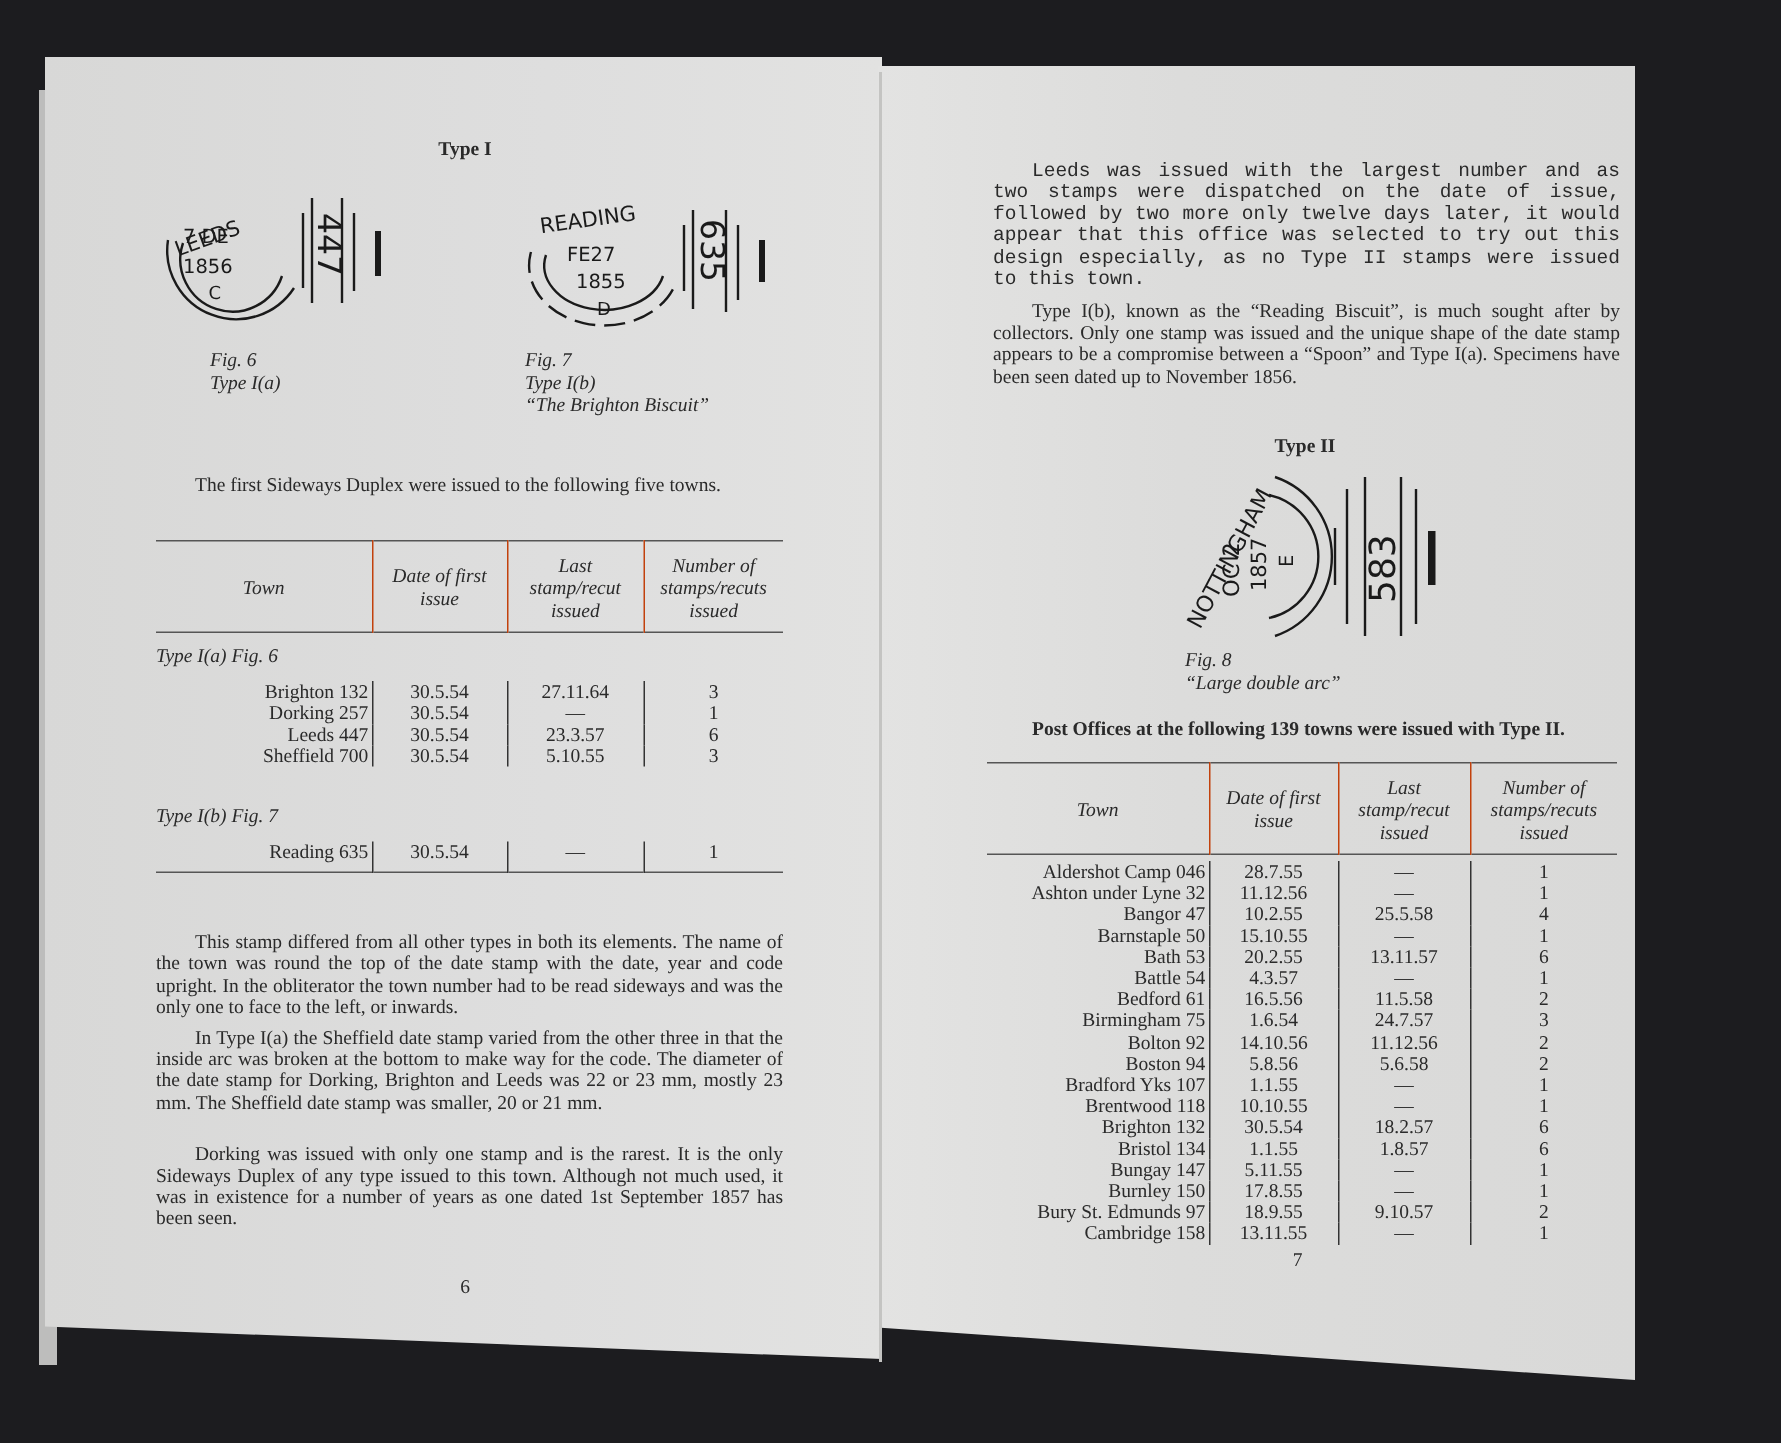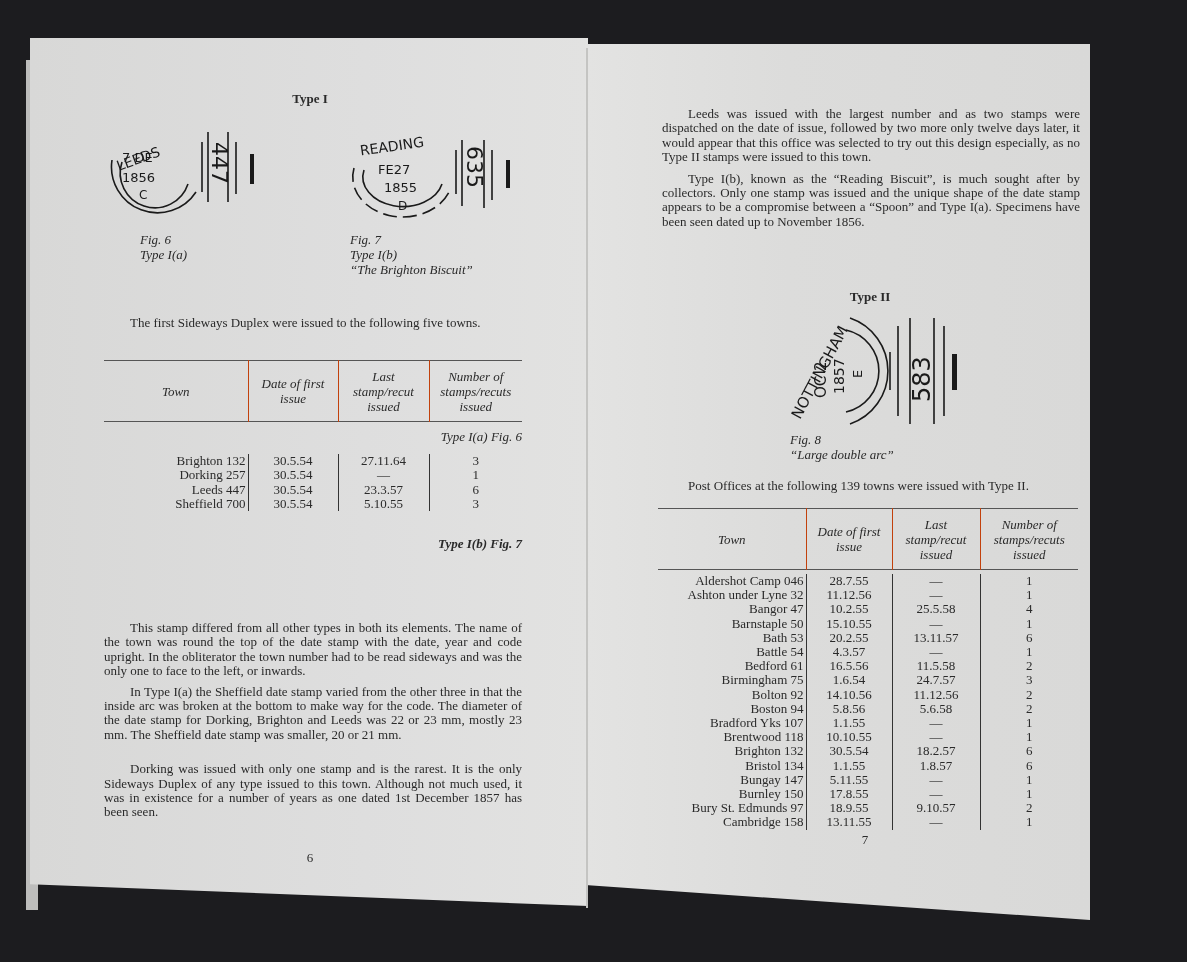--- a/index.html
+++ b/index.html
@@ -46,21 +46,21 @@
   table.stamps th {
     font-weight:normal; font-style:italic; line-height:15px; padding:4px 2px;
     text-align:center; vertical-align:middle;
     border-left:1px solid #c2410c;
   }
   table.stamps th:first-child { border-left:none; }
   table.stamps thead tr { border-top:1px solid #555; border-bottom:1px solid #555; }
   table.stamps td { padding:0 2px; line-height:14.2px; text-align:center; border-left:1.5px solid #333; }
   table.stamps td:first-child { text-align:right; border-left:none; }
   table.stamps tr.section td {
-    border-left:none; font-style:italic; text-align:right; padding:8px 0 10px 0;
+    border-left:none; font-style:italic; text-align:left; padding:8px 0 10px 0;
   }
   table.stamps tr.spacer td { border-left:none; height:12px; }
 
   .stamp svg { display:block; }
 </style>
 </head>
 <body>
 
 <div class="page-left-edge"></div>
 <div class="page page-left"></div>
@@ -156,36 +156,42 @@
         <td>23.3.57</td>
         <td>6</td>
       </tr>
       <tr>
         <td>Sheffield 700</td>
         <td>30.5.54</td>
         <td>5.10.55</td>
         <td>3</td>
       </tr>
       <tr class="section">
-          <td colspan="4" style="padding-top:26px;font-weight:bold;">Type I(b)   Fig. 7</td>
-        </tr>
+          <td colspan="4" style="padding-top:26px;">Type I(b)   Fig. 7</td>
+        </tr>
+      <tr style="border-bottom:1px solid #555;">
+        <td style="padding-bottom:6px;">Reading 635</td>
+        <td style="padding-bottom:6px;">30.5.54</td>
+        <td style="padding-bottom:6px;">—</td>
+        <td style="padding-bottom:6px;">1</td>
+      </tr>
     </tbody>
   </table>
 </div>
 
 <div class="abs" style="left:104px; top:621px; width:418px;">
   <div class="para" style="margin-bottom:6px;"><span class="indent"></span><span>This stamp differed from all other types in both its elements. The name of the town was round the top of the date stamp with the date, year and code upright. In the obliterator the town number had to be read sideways and was the only one to face to the left, or inwards.</span></div>
   <div class="para" style="margin-bottom:20px;"><span class="indent"></span><span>In Type I(a) the Sheffield date stamp varied from the other three in that the inside arc was broken at the bottom to make way for the code. The diameter of the date stamp for Dorking, Brighton and Leeds was 22 or 23 mm, mostly 23 mm. The Sheffield date stamp was smaller, 20 or 21 mm.</span></div>
-  <div class="para"><span class="indent"></span><span>Dorking was issued with only one stamp and is the rarest. It is the only Sideways Duplex of any type issued to this town. Although not much used, it was in existence for a number of years as one dated 1st December 1857 has been seen.</span></div>
+  <div class="para"><span class="indent"></span><span>Dorking was issued with only one stamp and is the rarest. It is the only Sideways Duplex of any type issued to this town. Although not much used, it was in existence for a number of years as one dated 1st September 1857 has been seen.</span></div>
 </div>
 
 <div class="abs page-num center" style="left:290px; top:850px; width:40px;">6</div>
 
 <div class="abs" style="left:662px; top:107px; width:418px;">
-  <div class="para" style="margin-bottom:7px;"><span class="indent"></span><span>Leeds was issued with the largest number and as two stamps were dispatched on the date of issue, followed by two more only twelve days later, it would appear that this office was selected to try out this design especially, as no Type II stamps were issued to this town.</span></div>
+  <div class="para" style="margin-bottom:7px;font-family:Liberation Mono, monospace;"><span class="indent"></span><span>Leeds was issued with the largest number and as two stamps were dispatched on the date of issue, followed by two more only twelve days later, it would appear that this office was selected to try out this design especially, as no Type II stamps were issued to this town.</span></div>
   <div class="para"><span class="indent"></span><span>Type I(b), known as the “Reading Biscuit”, is much sought after by collectors. Only one stamp was issued and the unique shape of the date stamp appears to be a compromise between a “Spoon” and Type I(a). Specimens have been seen dated up to November 1856.</span></div>
 </div>
 
 <div class="abs heading-bold center" style="left:810px; top:289px; width:120px;">Type II</div>
 
 <div class="abs stamp" style="left:778px; top:312px;">
   <svg width="190" height="120" viewBox="0 0 190 120">
     <g fill="none" stroke="#1a1a1a" stroke-width="1.6">
       <path d="M72 6 A56 56 0 0 1 72 112"></path>
       <path d="M68 18 A42 42 0 0 1 68 100"></path>
@@ -201,21 +207,21 @@
     <text x="0" y="0" font-family="DejaVu Sans, sans-serif" font-size="14" fill="#1a1a1a" transform="translate(66 82) rotate(-90)">1857</text>
     <text x="0" y="0" font-family="DejaVu Sans, sans-serif" font-size="13" fill="#1a1a1a" transform="translate(84 66) rotate(-90)">E</text>
     <text x="0" y="0" font-family="DejaVu Sans, sans-serif" font-size="24" fill="#1a1a1a" transform="translate(152 90) rotate(-90)">583</text>
   </svg>
 </div>
 <div class="abs caption" style="left:790px; top:432px; width:160px;">
   <div>Fig. 8</div>
   <div>“Large double arc”</div>
 </div>
 
-<div class="abs para" style="left:662px; top:479px; width:418px; text-align:left;"><span class="indent"></span><span>Post Offices at the following 139 towns were issued with Type II.</span></div>
+<div class="abs para" style="left:662px; top:479px; width:418px; text-align:left;font-weight:bold;"><span class="indent"></span><span>Post Offices at the following 139 towns were issued with Type II.</span></div>
 
 <div class="abs" style="left:658px; top:508px; width:420px;">
   <table class="stamps" style="width:420px;" id="right-table">
     <colgroup>
         <col style="width:148px">
         <col style="width:86px">
         <col style="width:88px">
         <col style="width:98px">
       </colgroup>
     <thead>

